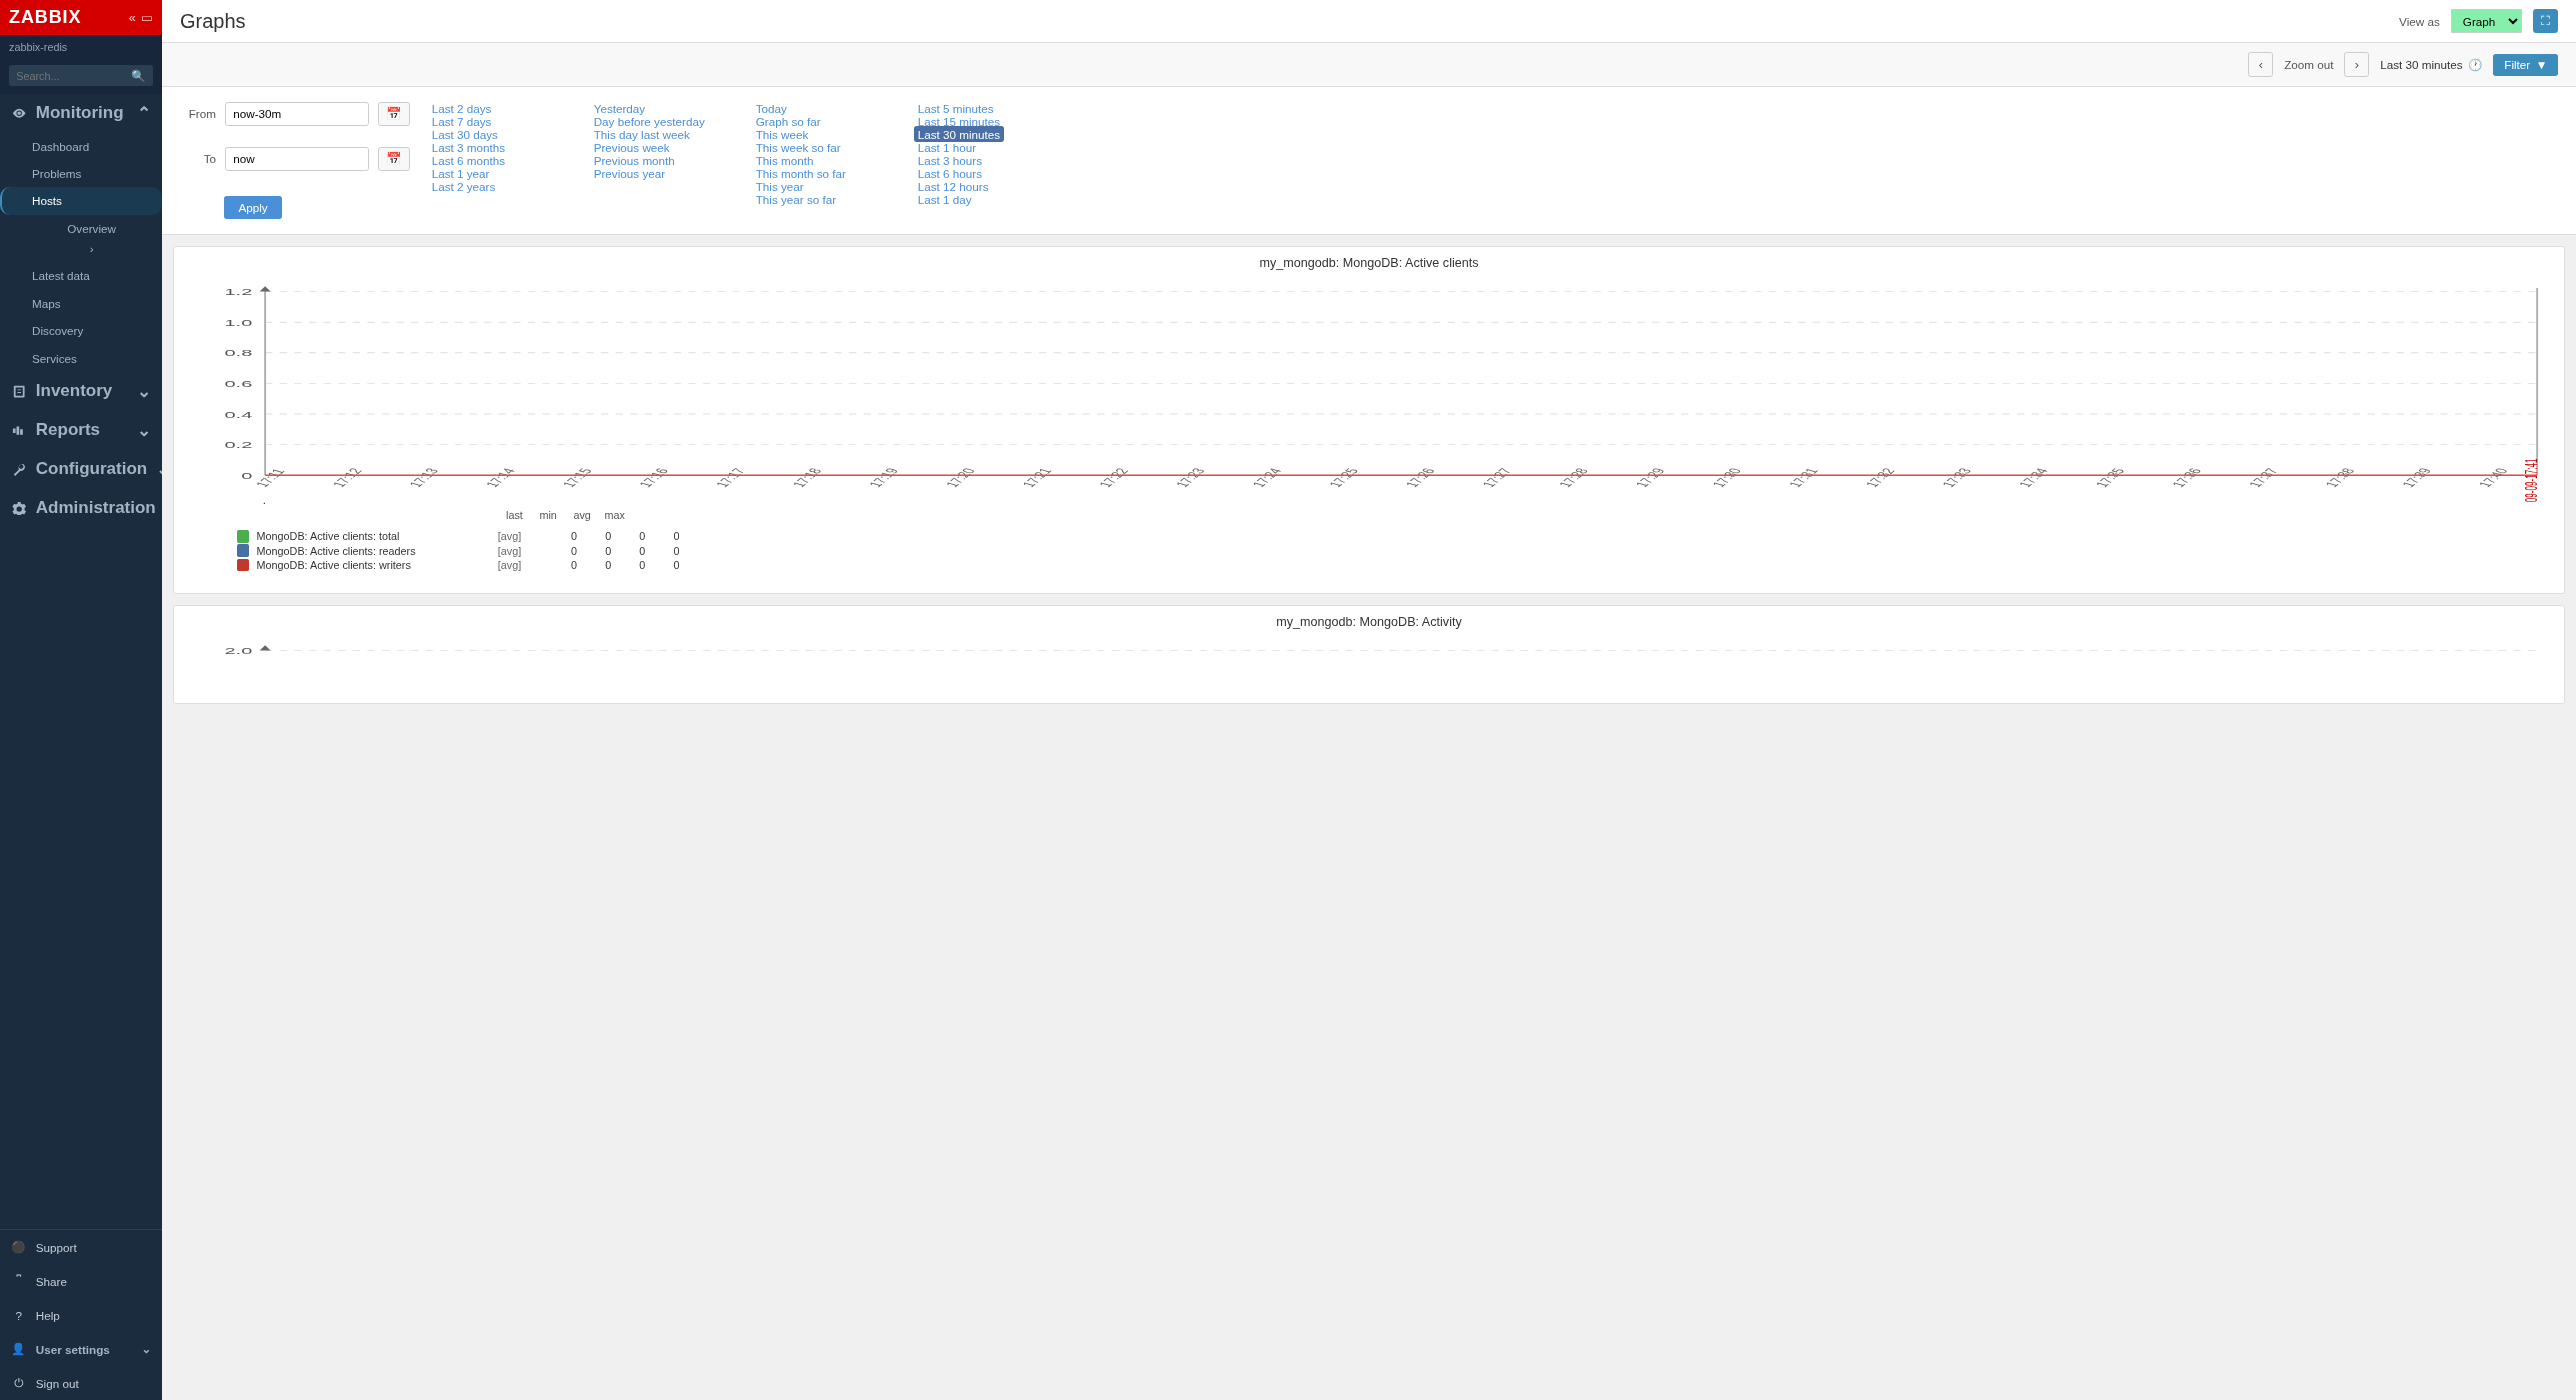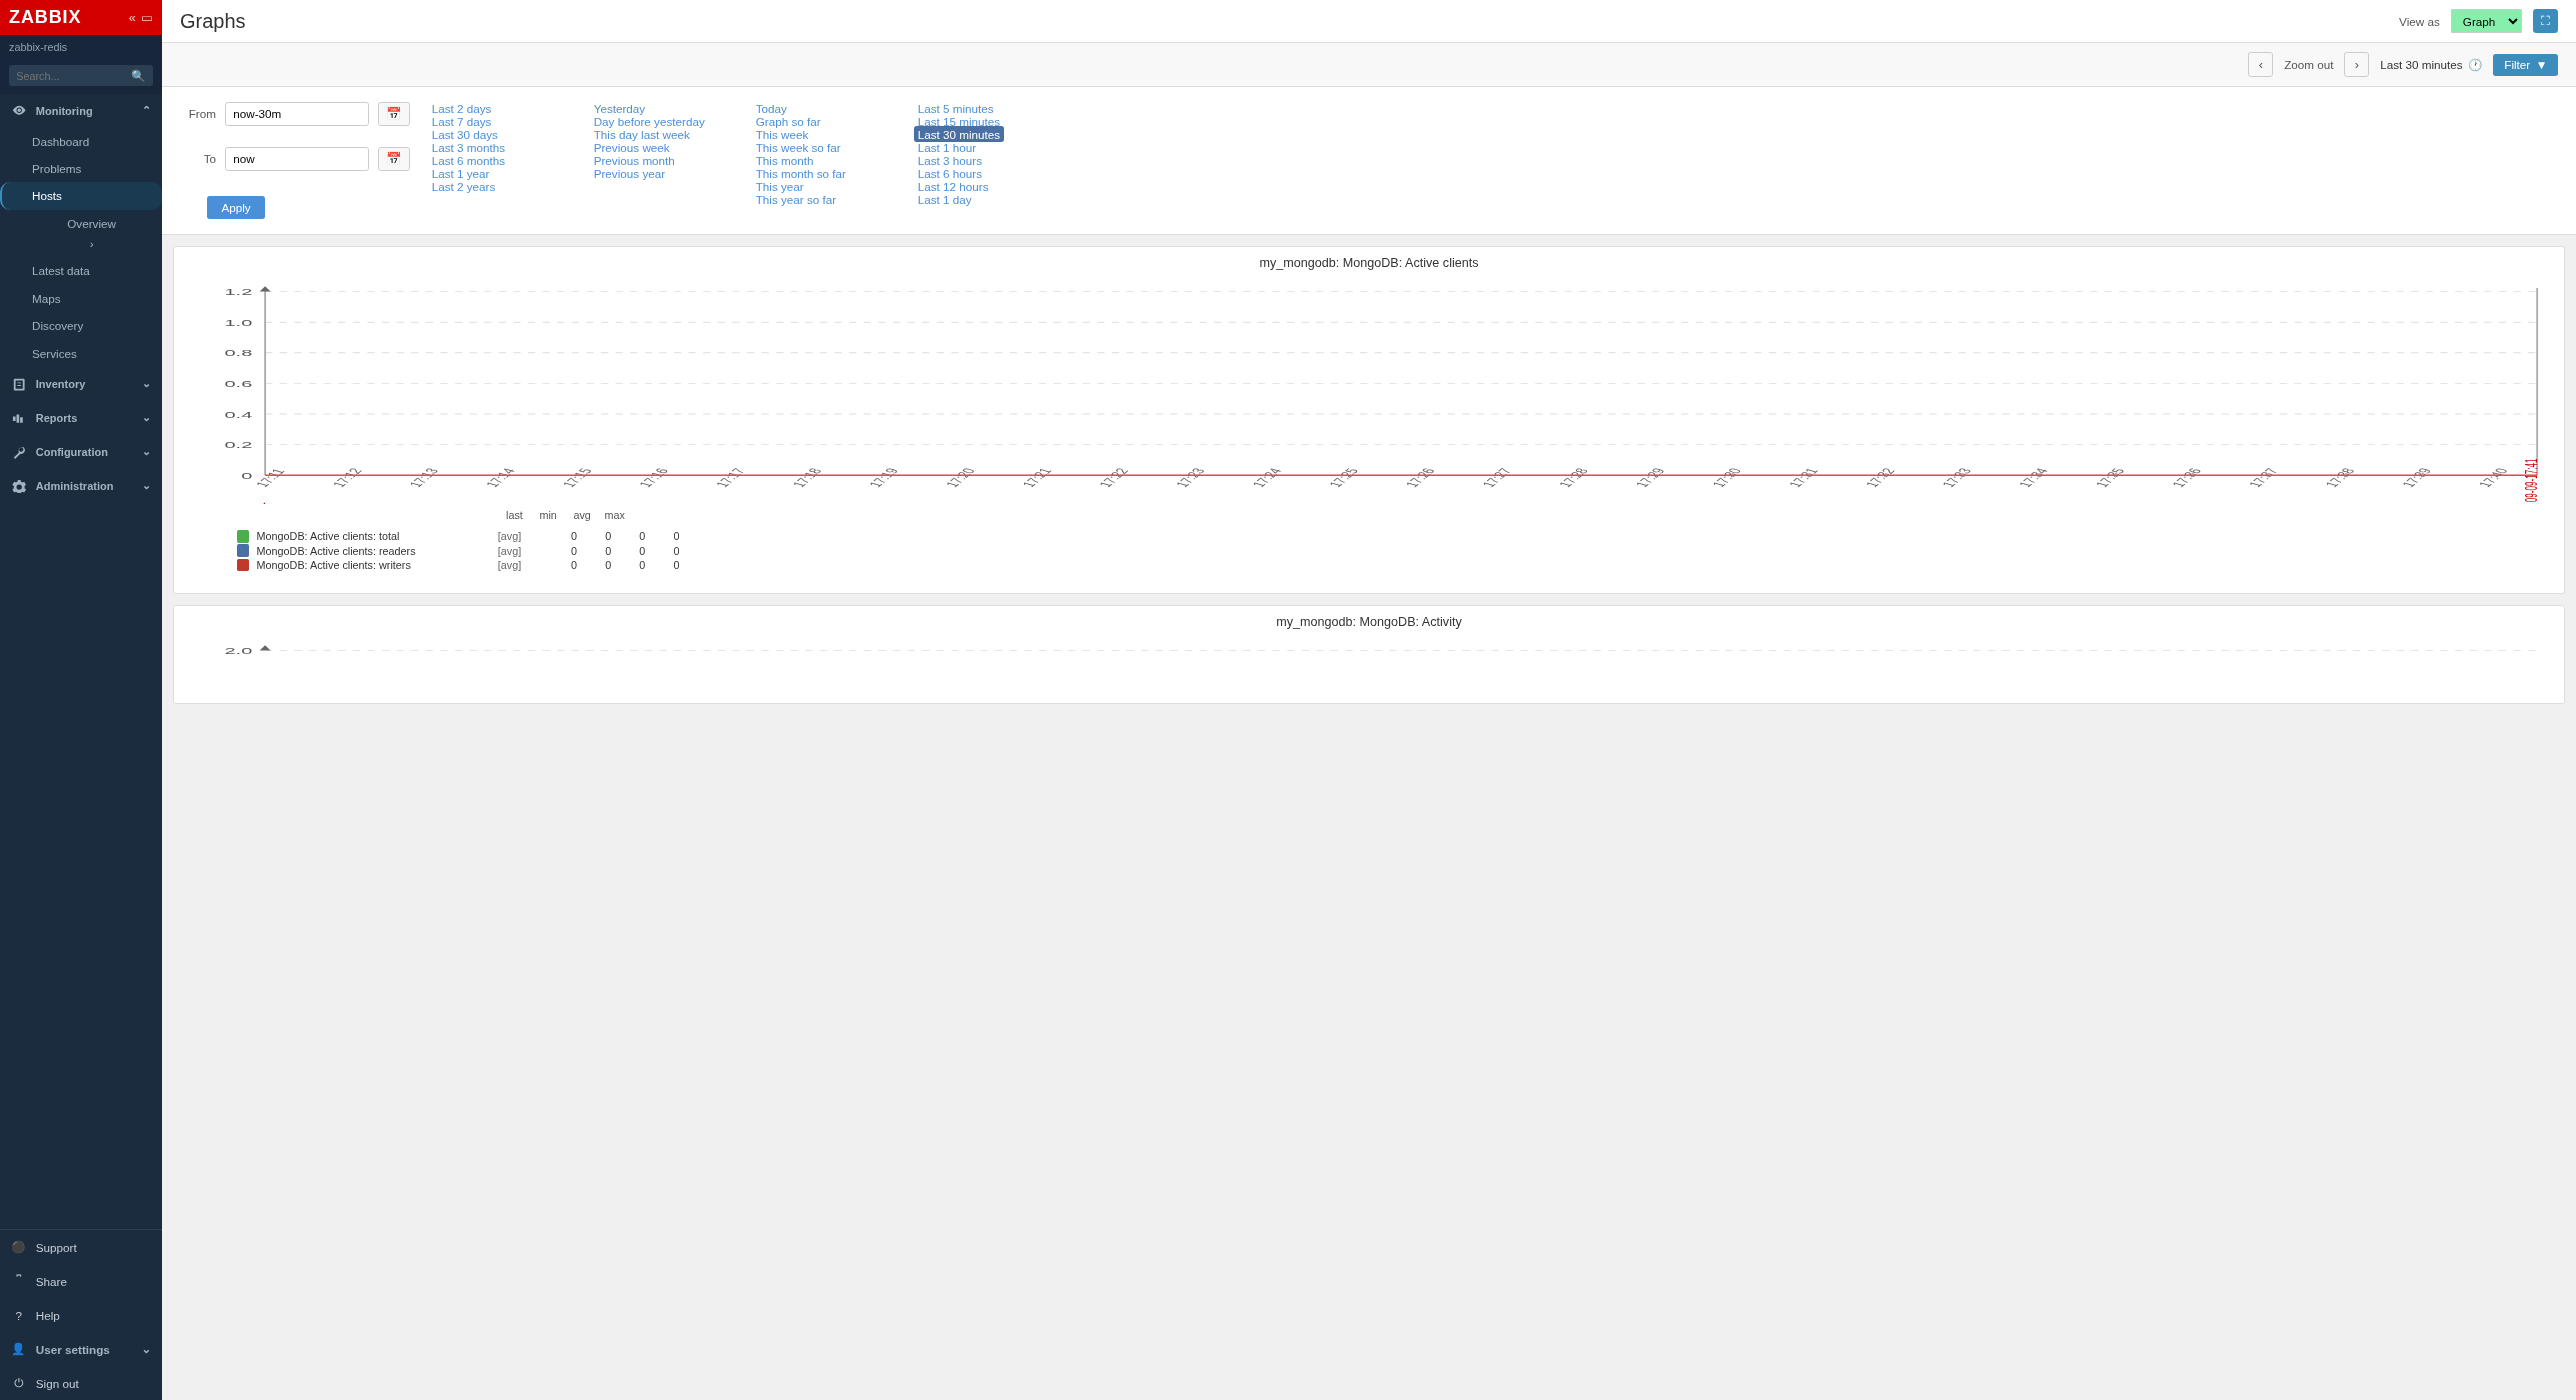--- a/index.html
+++ b/index.html
@@ -80,21 +80,21 @@
       align-items: center;
       padding: 9px 10.8px;
       cursor: pointer;
       color: #c5cdd6;
       font-size: 12.6px;
       gap: 9px;
       user-select: none;
     }
     .nav-item.section-header {
       color: #a0b4c2;
-      font-size: 11px;
+      font-size: 17px;
       font-weight: bold;
       justify-content: space-between;
     }
     .nav-item.section-header .left { display: flex; align-items: center; gap: 9px; }
     .nav-sub-item {
       display: flex;
       align-items: center;
       padding: 7.2px 10.8px 7.2px 32px;
       cursor: pointer;
       color: #a0b4c2;
@@ -269,21 +269,21 @@
     .apply-btn {
       background: #4a90d9;
       border: none;
       border-radius: 2.7px;
       padding: 5.4px 14.4px;
       color: white;
       font-size: 11.7px;
       cursor: pointer;
       margin-top: 3.6px;
       align-self: flex-start;
-      margin-left: 27px;
+      margin-left: 44px;
       text-align: right;
     }
 
     
     .quick-ranges {
       display: grid;
       grid-template-columns: repeat(4, 144px);
       gap: 3.6px 18px;
     }
     .quick-range-link {

